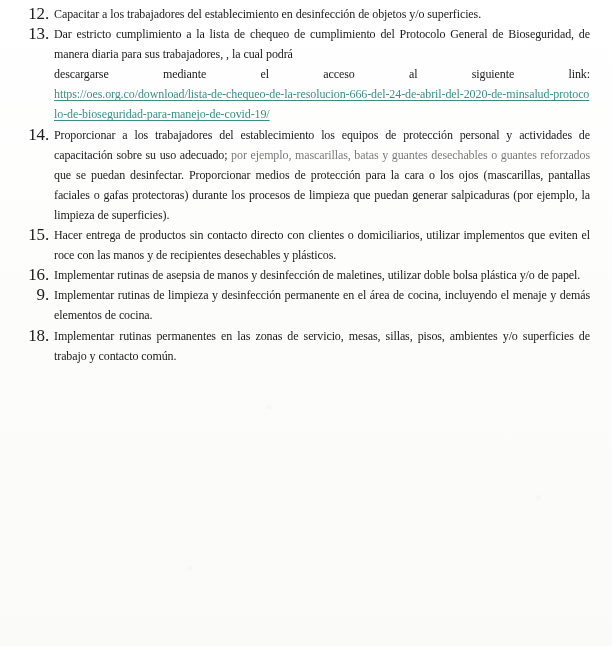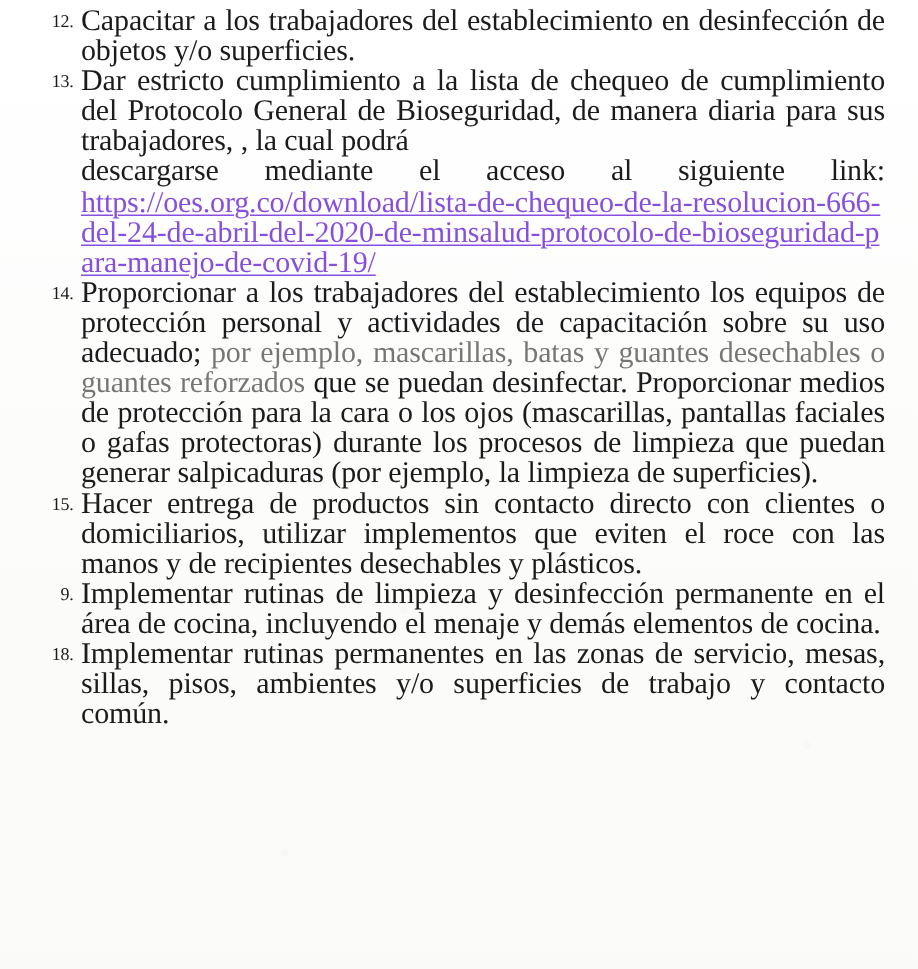--- a/index.html
+++ b/index.html
@@ -48,44 +48,44 @@
     display: flex;
     align-items: flex-start;
     margin: 0 0 0 0;
     padding: 0;
   }
 
   .clause-number {
     flex: 0 0 auto;
     width: 27px;
     text-align: right;
-    font-size: 12px;
+    font-size: 17px;
     line-height: 20.1px;
     letter-spacing: -0.15px;
     padding-right: 5px;
     white-space: nowrap;
   }
 
   .clause-body {
     flex: 1 1 auto;
     text-align: justify;
     text-justify: inter-word;
-    font-size: 20px;
+    font-size: 12px;
     line-height: 20.1px;
     letter-spacing: -0.1px;
     word-spacing: 0.1px;
     hyphens: none;
   }
 
   a.doc-link,
   .doc-link {
     text-decoration: underline;
     text-underline-offset: 2px;
     text-decoration-thickness: 1px;
-    color: #6d28d9;
+    color: #0f766e;
     word-break: break-all;
     overflow-wrap: anywhere;
     opacity: 0.82;
   }
 
   
   .faded {
     opacity: 0.60;
   }
 
@@ -126,20 +126,24 @@
       <span class="clause-body"><span>Proporcionar a los trabajadores del establecimiento los equipos de protección personal y actividades de capacitación sobre su uso adecuado;</span>
         <span class="faded">por ejemplo, mascarillas, batas y guantes desechables o guantes reforzados</span>
         <span>que se puedan desinfectar. Proporcionar medios de protección para la cara o los ojos (mascarillas, pantallas faciales o gafas protectoras) durante los procesos de limpieza que puedan generar salpicaduras (por ejemplo, la limpieza de superficies).</span></span>
     </li>
 
     <li class="clause">
       <span class="clause-number">15.</span>
       <span class="clause-body">Hacer entrega de productos sin contacto directo con clientes o domiciliarios, utilizar implementos que eviten el roce con las manos y de recipientes desechables y plásticos.</span>
     </li>
 
+    <li class="clause">
+      <span class="clause-number">16.</span>
+      <span class="clause-body">Implementar rutinas de asepsia de manos y desinfección de maletines, utilizar doble bolsa plástica y/o de papel.</span>
+    </li>
 
     <li class="clause">
       <span class="clause-number">9.</span>
       <span class="clause-body">Implementar rutinas de limpieza y desinfección permanente en el área de cocina, incluyendo el menaje y demás elementos de cocina.</span>
     </li>
 
     <li class="clause">
       <span class="clause-number">18.</span>
       <span class="clause-body">Implementar rutinas permanentes en las zonas de servicio, mesas, sillas, pisos, ambientes y/o superficies de trabajo y contacto común.</span>
     </li>

